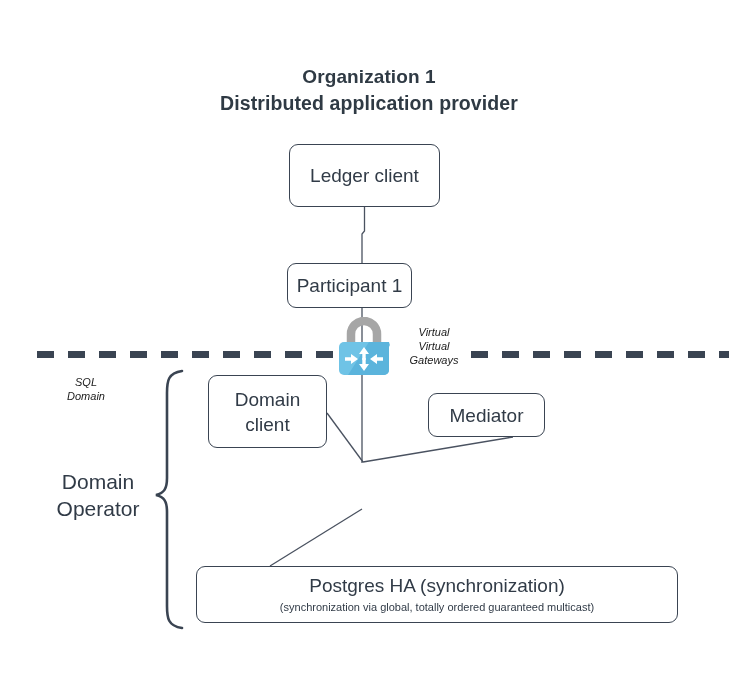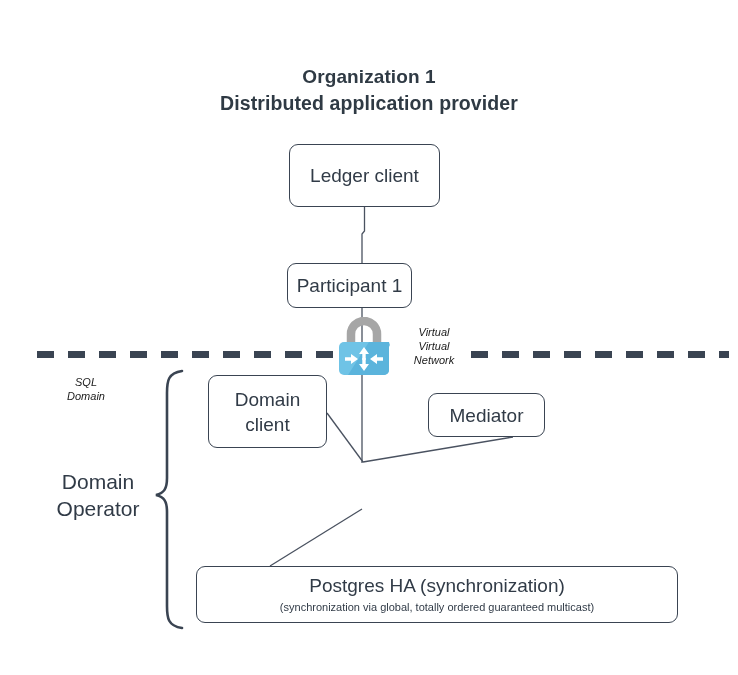--- a/index.html
+++ b/index.html
@@ -163,21 +163,21 @@
   </div>
 
   <div id="label-domain-operator">
     <div>Domain</div>
     <div>Operator</div>
   </div>
 
   <div class="small-label" id="label-vng">
     <div>Virtual</div>
     <div>Virtual</div>
-    <div>Network</div>
+    <div>Gateways</div>
   </div>
 
   <svg id="icon-virtual-network-gateways" viewBox="0 0 56 58" width="56" height="58">
 
     <path d="M 15 28 L 15 17 A 13 13 0 0 1 41 17 L 41 28" fill="none" stroke="#A6A6A6" stroke-width="8.5"></path>
 
     <rect x="3" y="25" width="50" height="33" rx="5" fill="#6FC3E6"></rect>
     <path d="M 33 25 L 53 25 A 5 5 0 0 1 53 30 L 53 53 A 5 5 0 0 1 48 58 L 12 58 Z" fill="#5BB4DC"></path>
 
     <g fill="#ffffff">

